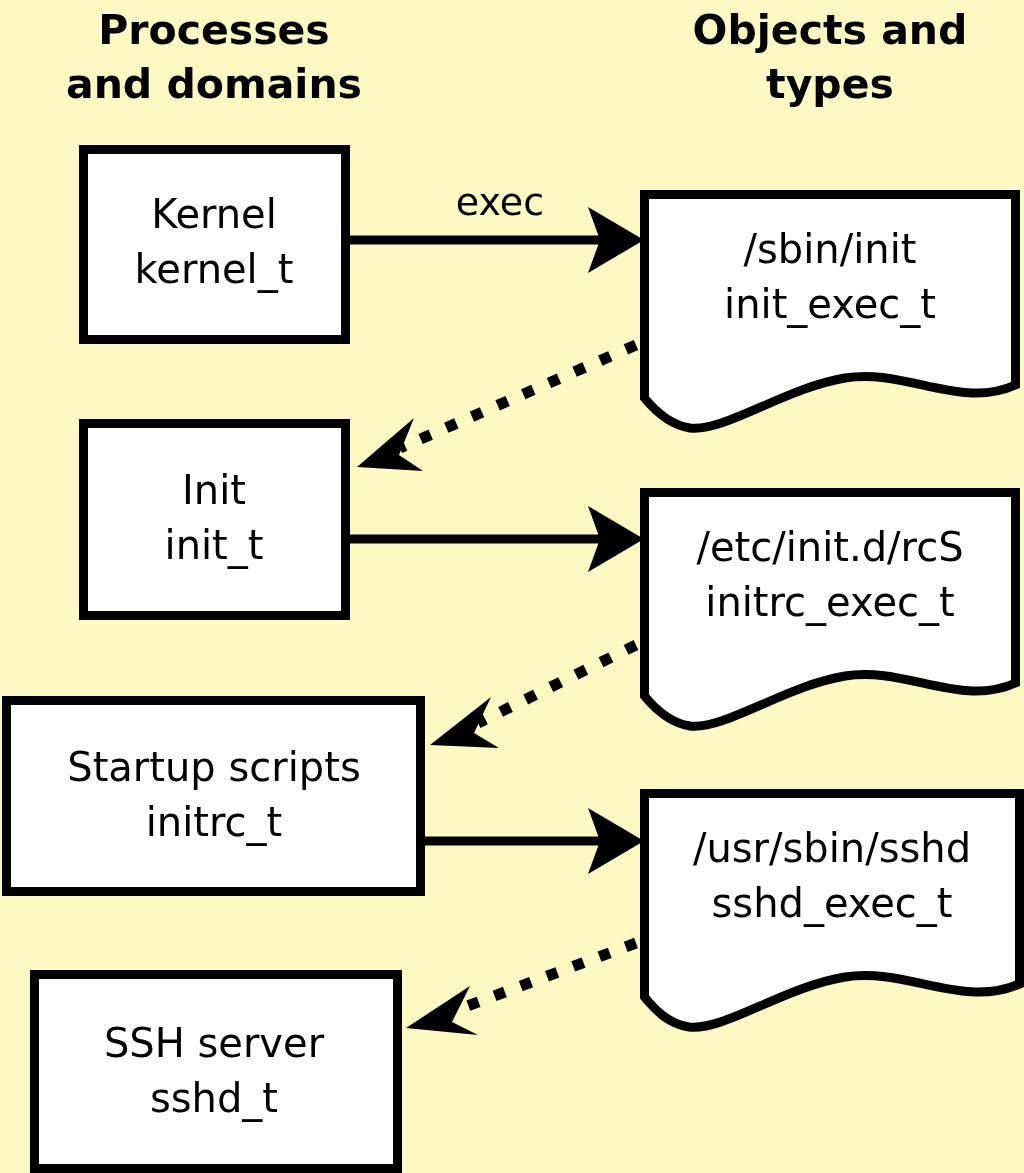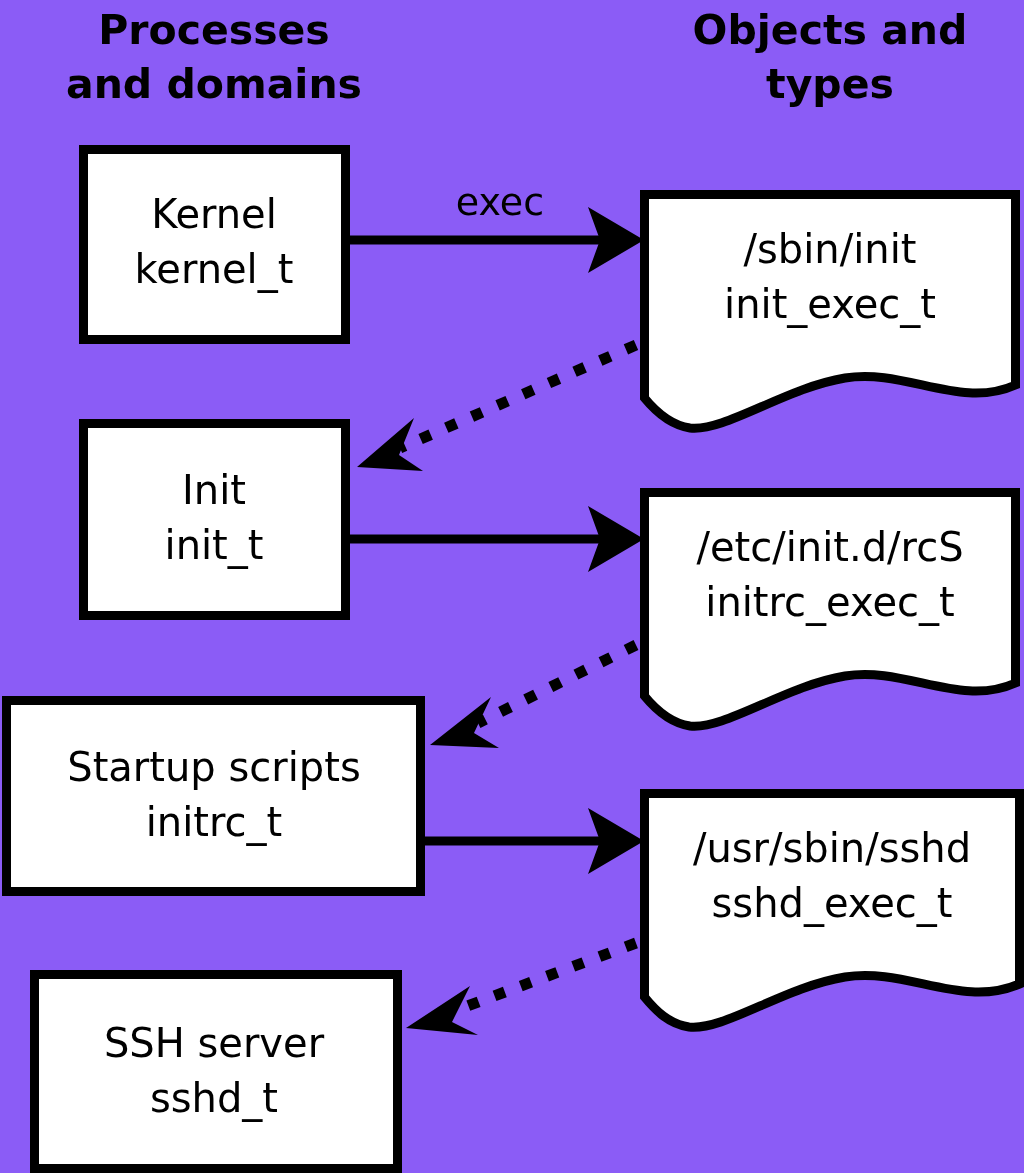--- a/index.html
+++ b/index.html
@@ -10,21 +10,21 @@
   body {
     width: 1024px;
     height: 1173px;
     overflow: hidden;
     font-family: "DejaVu Sans", sans-serif;
   }
   #diagram-root {
     position: relative;
     width: 1024px;
     height: 1173px;
-    background: #8b5cf6;
+    background: #fef9c3;
   }
   svg.canvas {
     position: absolute;
     top: 0;
     left: 0;
     width: 1024px;
     height: 1173px;
   }
   .col-heading {
     font-family: "DejaVu Sans", sans-serif;

